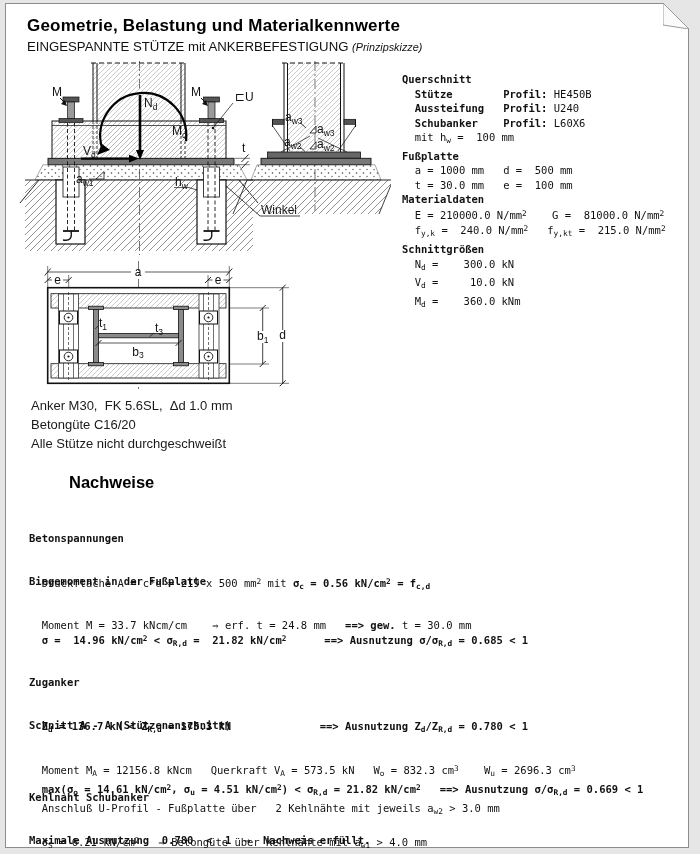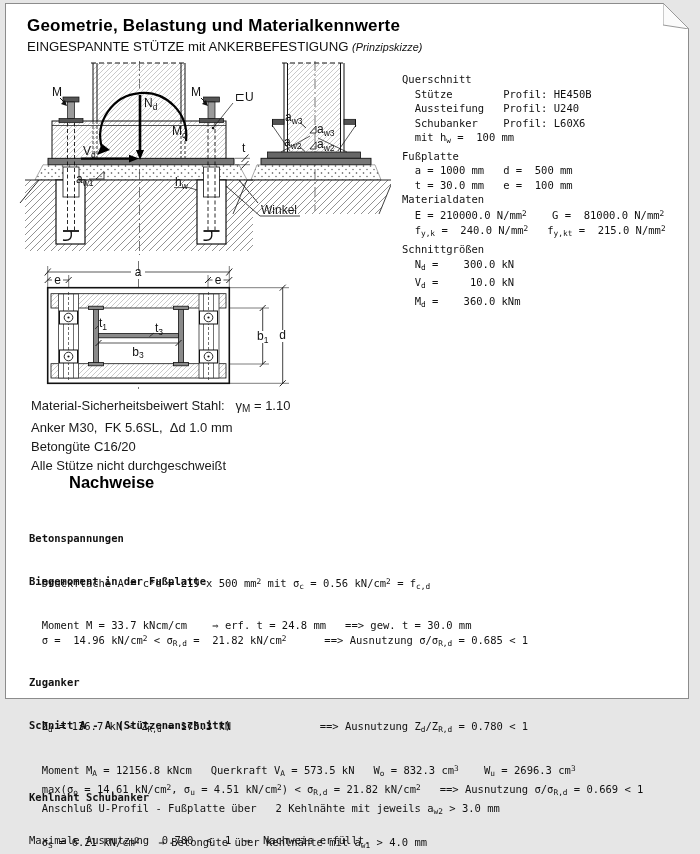--- a/index.html
+++ b/index.html
@@ -1,26 +1,26 @@
 <!DOCTYPE html>
 <html><head>
 <meta charset="utf-8">
 <style>
   html,body{margin:0;padding:0;}
   body{width:700px;height:854px;background:#e6e6e6;position:relative;
        font-family:"Liberation Sans",sans-serif;overflow:hidden;}
-  #page{position:absolute;left:5px;top:3px;width:684px;height:696px;
+  #page{position:absolute;left:5px;top:3px;width:684px;height:845px;
         background:#ffffff;border:1px solid #8c8c8c;box-sizing:border-box;}
   .abs{position:absolute;}
   .title{left:21px;top:12px;font-size:17px;font-weight:bold;color:#000;letter-spacing:0.2px;}
   .subtitle{left:21px;top:35px;font-size:13.2px;color:#111;}
   .subnote{font-size:10.8px;font-style:italic;}
   .mono{font-family:"DejaVu Sans Mono",monospace;font-size:10.5px;line-height:14.5px;
         white-space:pre;color:#111;}
-  .mono .b{font-weight:normal;}
+  .mono .b{font-weight:bold;}
   .mono .sb{font-size:7.8px;vertical-align:-2.2px;}
   .mono .sp{font-size:7.8px;vertical-align:3.2px;}
   .panel{left:396px;top:68px;}
   .notes{left:25px;top:392px;font-size:13px;line-height:19px;color:#1a1a1a;white-space:pre;}
   .notes .sb{font-size:10px;vertical-align:-2px;}
   .nw-heading{left:23px;top:469px;font-size:16.5px;font-weight:bold;color:#000;margin-left:40px;}
   .nw-sec{left:23px;}
   .nw-h{font-weight:bold;}
   svg text{font-family:"Liberation Sans","DejaVu Sans",sans-serif;font-size:12px;fill:#111;}
   .cl{stroke:#333;stroke-width:0.7;stroke-dasharray:10 3 2 3;fill:none;}
@@ -237,21 +237,21 @@
       <line x1="263.7" y1="228.7" x2="263.7" y2="271" stroke="#111" stroke-width="0.8"></line>
       <line x1="263.7" y1="283" x2="263.7" y2="324.3" stroke="#111" stroke-width="0.8"></line>
       <line x1="260.7" y1="231.7" x2="266.7" y2="225.7" stroke="#111" stroke-width="0.9"></line>
       <line x1="260.7" y1="327.3" x2="266.7" y2="321.3" stroke="#111" stroke-width="0.9"></line>
       <text x="263.7" y="280" text-anchor="middle">d</text>
     </g>
   </svg>
 
   <div class="abs mono panel"><div><span class="b">Querschnitt</span></div><div><span>  </span><span class="b">Stütze</span><span>        </span><span class="b">Profil:</span><span> HE450B</span></div><div><span>  </span><span class="b">Aussteifung</span><span>   </span><span class="b">Profil:</span><span> U240</span></div><div><span>  </span><span class="b">Schubanker</span><span>    </span><span class="b">Profil:</span><span> L60X6</span></div><div><span>  mit h</span><span class="sb">w</span><span> =  100 mm</span></div><div><span class="b">Fußplatte</span></div><div><span>  a = 1000 mm   d =  500 mm</span></div><div><span>  t = 30.0 mm   e =  100 mm</span></div><div><span class="b">Materialdaten</span></div><div><span>  E = 210000.0 N/mm</span><span class="sp">2</span><span>    G =  81000.0 N/mm</span><span class="sp">2</span></div><div><span>  f</span><span class="sb">y,k</span><span> =  240.0 N/mm</span><span class="sp">2</span><span>   f</span><span class="sb">y,kt</span><span> =  215.0 N/mm</span><span class="sp">2</span></div><div><span class="b">Schnittgrößen</span></div><div><span>  N</span><span class="sb">d</span><span> =    300.0 kN</span></div><div><span>  V</span><span class="sb">d</span><span> =     10.0 kN</span></div><div><span>  M</span><span class="sb">d</span><span> =    360.0 kNm</span></div></div>
 
-  <div class="abs notes"><div><span>Material-Sicherheitsbeiwert Stahl:   γ</span><span class="sb">M</span><span> = 1.10</span></div><div><span>Anker M30,  FK 5.6SL,  Δd 1.0 mm</span></div><div><span>Betongüte C16/20</span></div><div><span>Alle Stütze nicht durchgeschweißt</span></div></div>
+  <div class="abs notes"><div><span>Anker M30,  FK 5.6SL,  Δd 1.0 mm</span></div><div><span>Betongüte C16/20</span></div><div><span>Alle Stütze nicht durchgeschweißt</span></div></div>
 
   <div class="abs nw-heading">Nachweise</div>
 
   <div class="abs mono nw-sec" style="top:498px">
     <div class="nw-h">Betonspannungen</div>
     <div><div><span>  Druckfläche A = c*d = 219 x 500 mm</span><span class="sp">2</span><span> mit </span><span class="b">σ</span><span class="b sb">c</span><span class="b"> = 0.56 kN/cm</span><span class="b sp">2</span><span class="b"> = f</span><span class="b sb">c,d</span></div></div>
   </div>
   <div class="abs mono nw-sec" style="top:541px">
     <div class="nw-h">Biegemoment in der Fußplatte</div>
     <div><div><span>  Moment M = 33.7 kNcm/cm    ⇒ erf. t = 24.8 mm   </span><span class="b">==&gt; gew.</span><span> t = 30.0 mm</span></div><div><span class="b">  σ =  14.96 kN/cm</span><span class="b sp">2</span><span class="b"> &lt; σ</span><span class="b sb">R,d</span><span class="b"> =  21.82 kN/cm</span><span class="b sp">2</span><span class="b">      ==&gt; Ausnutzung σ/σ</span><span class="b sb">R,d</span><span class="b"> = 0.685 &lt; 1</span></div></div>

